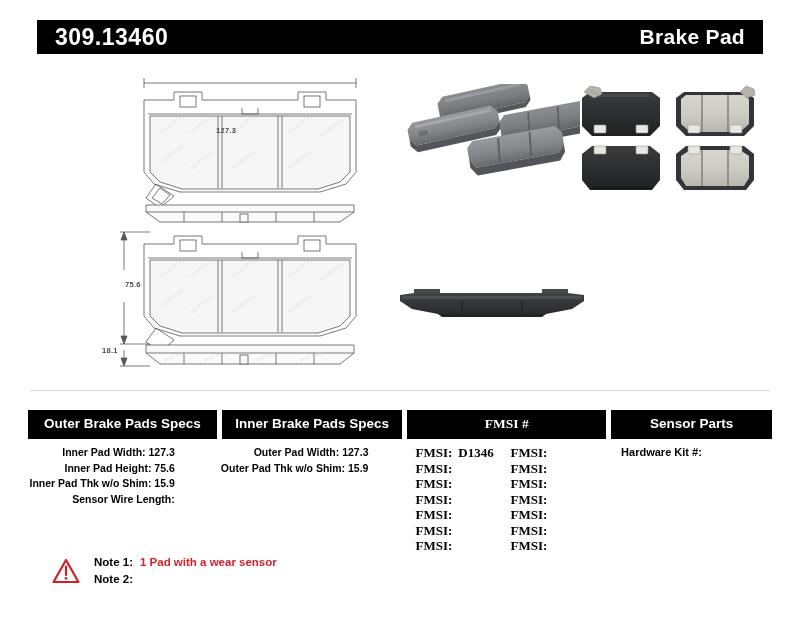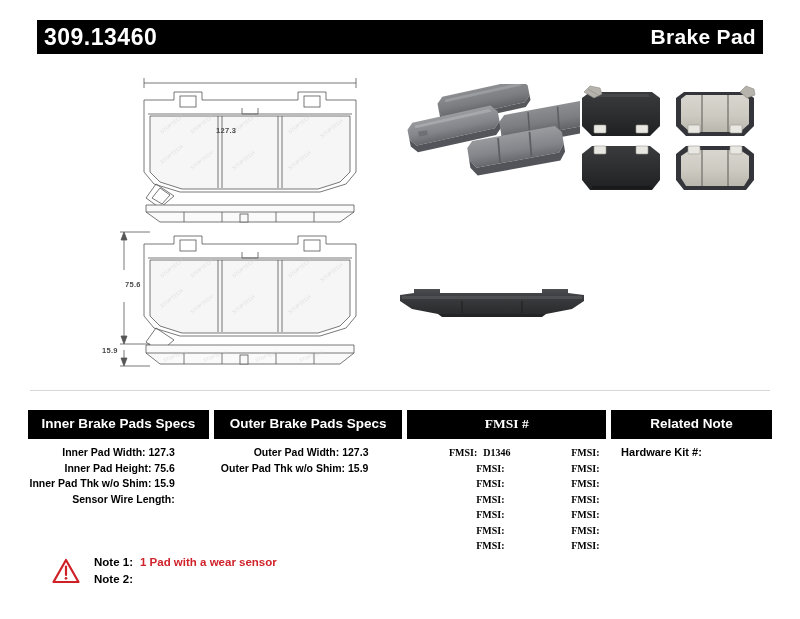--- a/index.html
+++ b/index.html
@@ -20,21 +20,21 @@
   .header-bar {
     position: absolute;
     left: 37px;
     top: 20px;
     width: 726px;
     height: 34px;
     background: #000;
     display: flex;
     align-items: center;
     justify-content: space-between;
-    padding: 0 7px;
+    padding: 0 18px;
     box-sizing: border-box;
   }
   .header-bar .part-number {
     color: #fff;
     font-size: 23px;
     font-weight: bold;
     letter-spacing: 0.5px;
   }
   .header-bar .product-type {
     color: #fff;
@@ -112,24 +112,24 @@
     line-height: 15.5px;
     white-space: nowrap;
   }
 
   .fmsi-wrap {
     display: flex;
     padding-left: 8px;
   }
   .fmsi-col { width: 95px; }
   .fmsi-line {
-    font-size: 10px;
+    font-size: 13px;
     font-weight: bold;
     line-height: 15.5px;
-    text-align: right;
+    text-align: left;
     white-space: nowrap;
   }
   .fmsi-line .val { padding-left: 6px; }
 
   .rel-line {
     font-size: 11px;
     font-weight: bold;
     line-height: 15.5px;
     padding-left: 10px;
     white-space: nowrap;
@@ -254,21 +254,21 @@
       <polygon points="28,2 25,10 31,10"></polygon>
       <polygon points="28,114 25,106 31,106"></polygon>
       <line x1="24" y1="2" x2="54" y2="2"></line>
       <line x1="24" y1="114" x2="54" y2="114"></line>
       <line x1="28" y1="120" x2="28" y2="134"></line>
       <polygon points="28,136 25,128 31,128"></polygon>
       <line x1="24" y1="136" x2="54" y2="136"></line>
     </g>
   </svg>
   <div class="dim-label" style="left:105px; top:222px;margin-left:20px;">75.6</div>
-  <div class="dim-label" style="left:102px; top:288px;">15.9</div>
+  <div class="dim-label" style="left:102px; top:288px;">18.1</div>
 
   <svg class="photo" style="left:144px; top:285px;" width="212" height="24" viewBox="0 0 212 24">
     <g stroke="#555" fill="#fafafa" stroke-width="0.8">
       <path d="M2,2 L210,2 L210,10 L196,21 L16,21 L2,10 Z"></path>
       <line x1="2" y1="10" x2="210" y2="10"></line>
       <line x1="40" y1="10" x2="40" y2="21"></line>
       <line x1="78" y1="10" x2="78" y2="21"></line>
       <line x1="132" y1="10" x2="132" y2="21"></line>
       <line x1="170" y1="10" x2="170" y2="21"></line>
       <rect x="96" y="12" width="8" height="9"></rect>
@@ -395,24 +395,24 @@
     <path d="M42,27 L150,27 L146,30 L46,30 Z" fill="#232426"></path>
   </svg>
 
 </div>
 
 <div class="divider"></div>
 
 <div class="spec-table">
 
   <div class="table-head">
+    <div class="th col-outer">Outer Brake Pads Specs</div>
     <div class="th col-inner">Inner Brake Pads Specs</div>
-    <div class="th col-outer">Outer Brake Pads Specs</div>
     <div class="th col-fmsi">FMSI #</div>
-    <div class="th col-rel">Related Note</div>
+    <div class="th col-rel">Sensor Parts</div>
   </div>
 
   <div class="table-body">
 
     <div class="tb-cell col-inner">
       <div class="spec-line">Inner Pad Width: 127.3</div>
       <div class="spec-line">Inner Pad Height: 75.6</div>
       <div class="spec-line">Inner Pad Thk w/o Shim: 15.9</div>
       <div class="spec-line">Sensor Wire Length:</div>
     </div>

